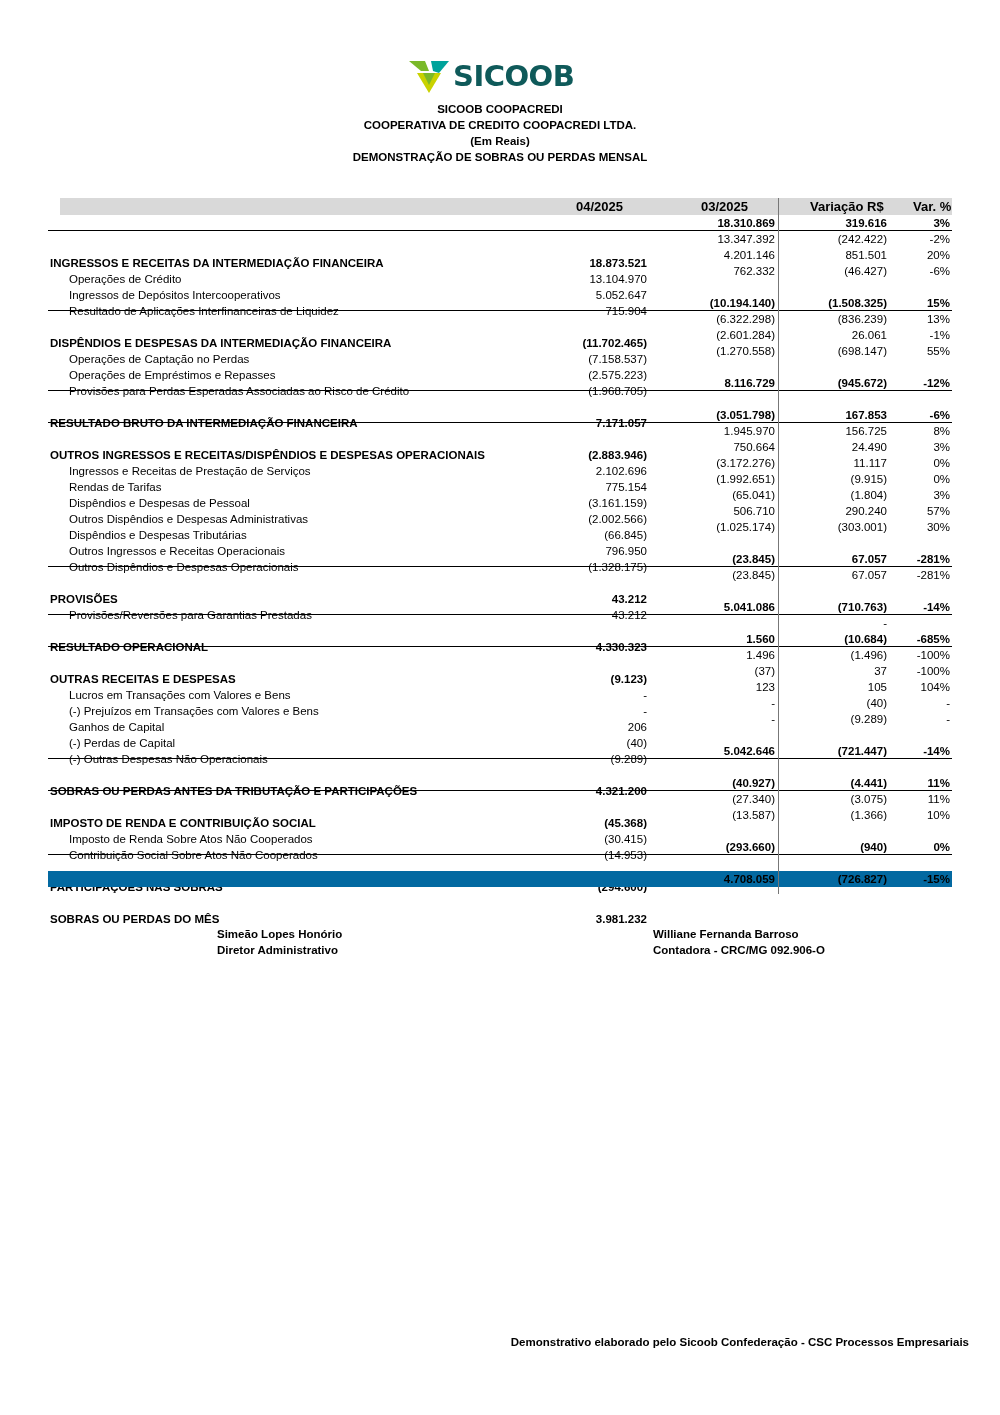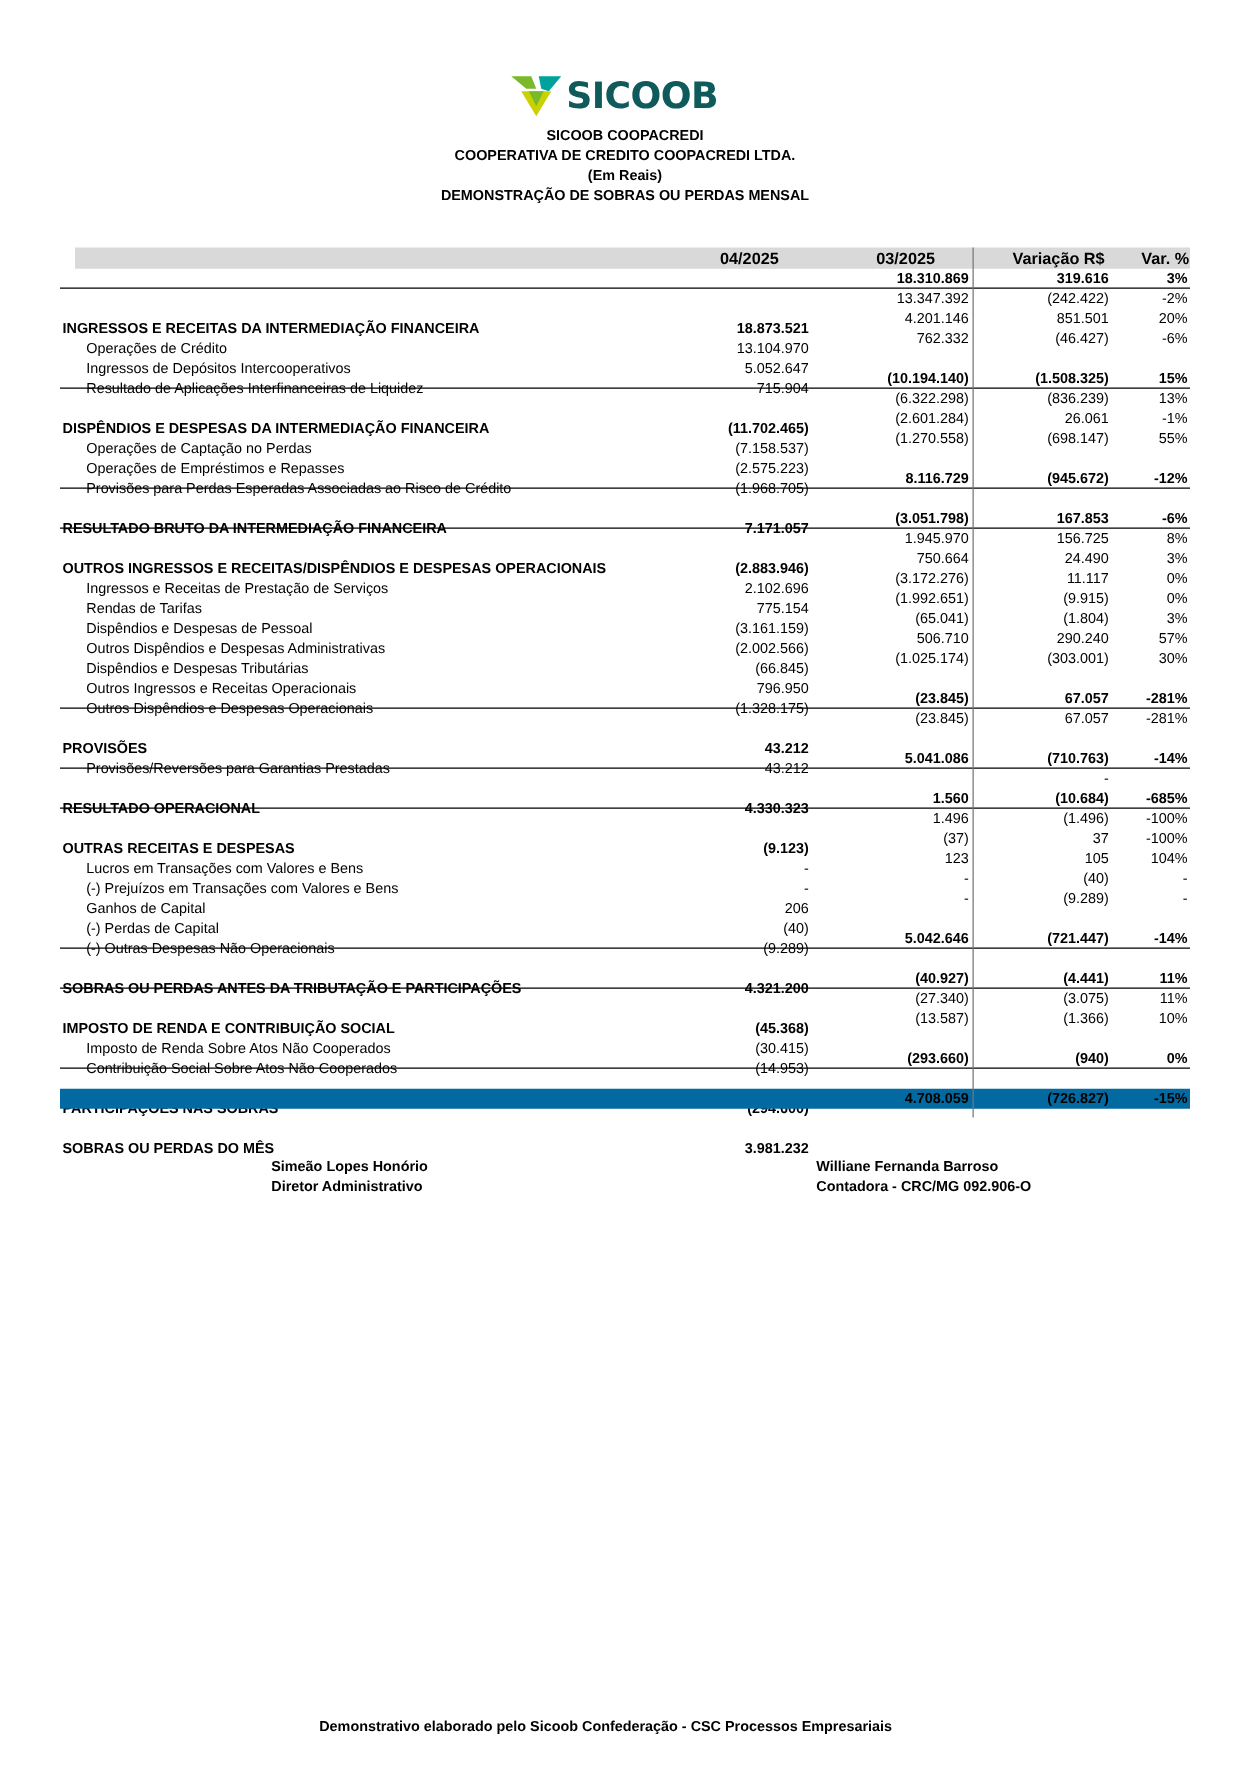--- a/index.html
+++ b/index.html
@@ -18,21 +18,21 @@
   .row.total { background: #0369a1; font-weight: bold; height: 16px; text-decoration: underline; }
   .row .label { position: absolute; left: 2px; white-space: nowrap; margin-top: 40px; }
   .row.item .label { left: 21px; }
   .row .v { position: absolute; text-align: right; white-space: nowrap; }
   .v.c1 { right: 305px; margin-top: 40px; }
   .v.c2 { right: 177px; }
   .v.c3 { right: 65px; }
   .v.c4 { right: 2px; }
   .vline { position: absolute; left: 778px; top: 198px; width: 1px; height: 696px; background: #777; }
   .sig { position: absolute; top: 926px; font-weight: bold; font-size: 11.5px; line-height: 16px; }
-  .footer { position: absolute; left: 0; top: 1336px; width: 969px; text-align: center; font-weight: bold; font-size: 11.5px; margin-top: 40px; }
+  .footer { position: absolute; left: 0; top: 1336px; width: 969px; text-align: right; font-weight: bold; font-size: 11.5px; }
 </style>
 </head>
 <body>
 
 <div class="logo">
   <svg width="40" height="34" viewBox="0 0 40 34">
     <polygon points="0,2 16,2 20,12 12,12" fill="#7ab929"></polygon>
     <polygon points="22,2 40,2 30,14 24,12" fill="#00a39b"></polygon>
     <polygon points="8,14 32,14 20,34" fill="#c9d200"></polygon>
     <polygon points="14,14 26,14 20,26" fill="#7ab929"></polygon>

